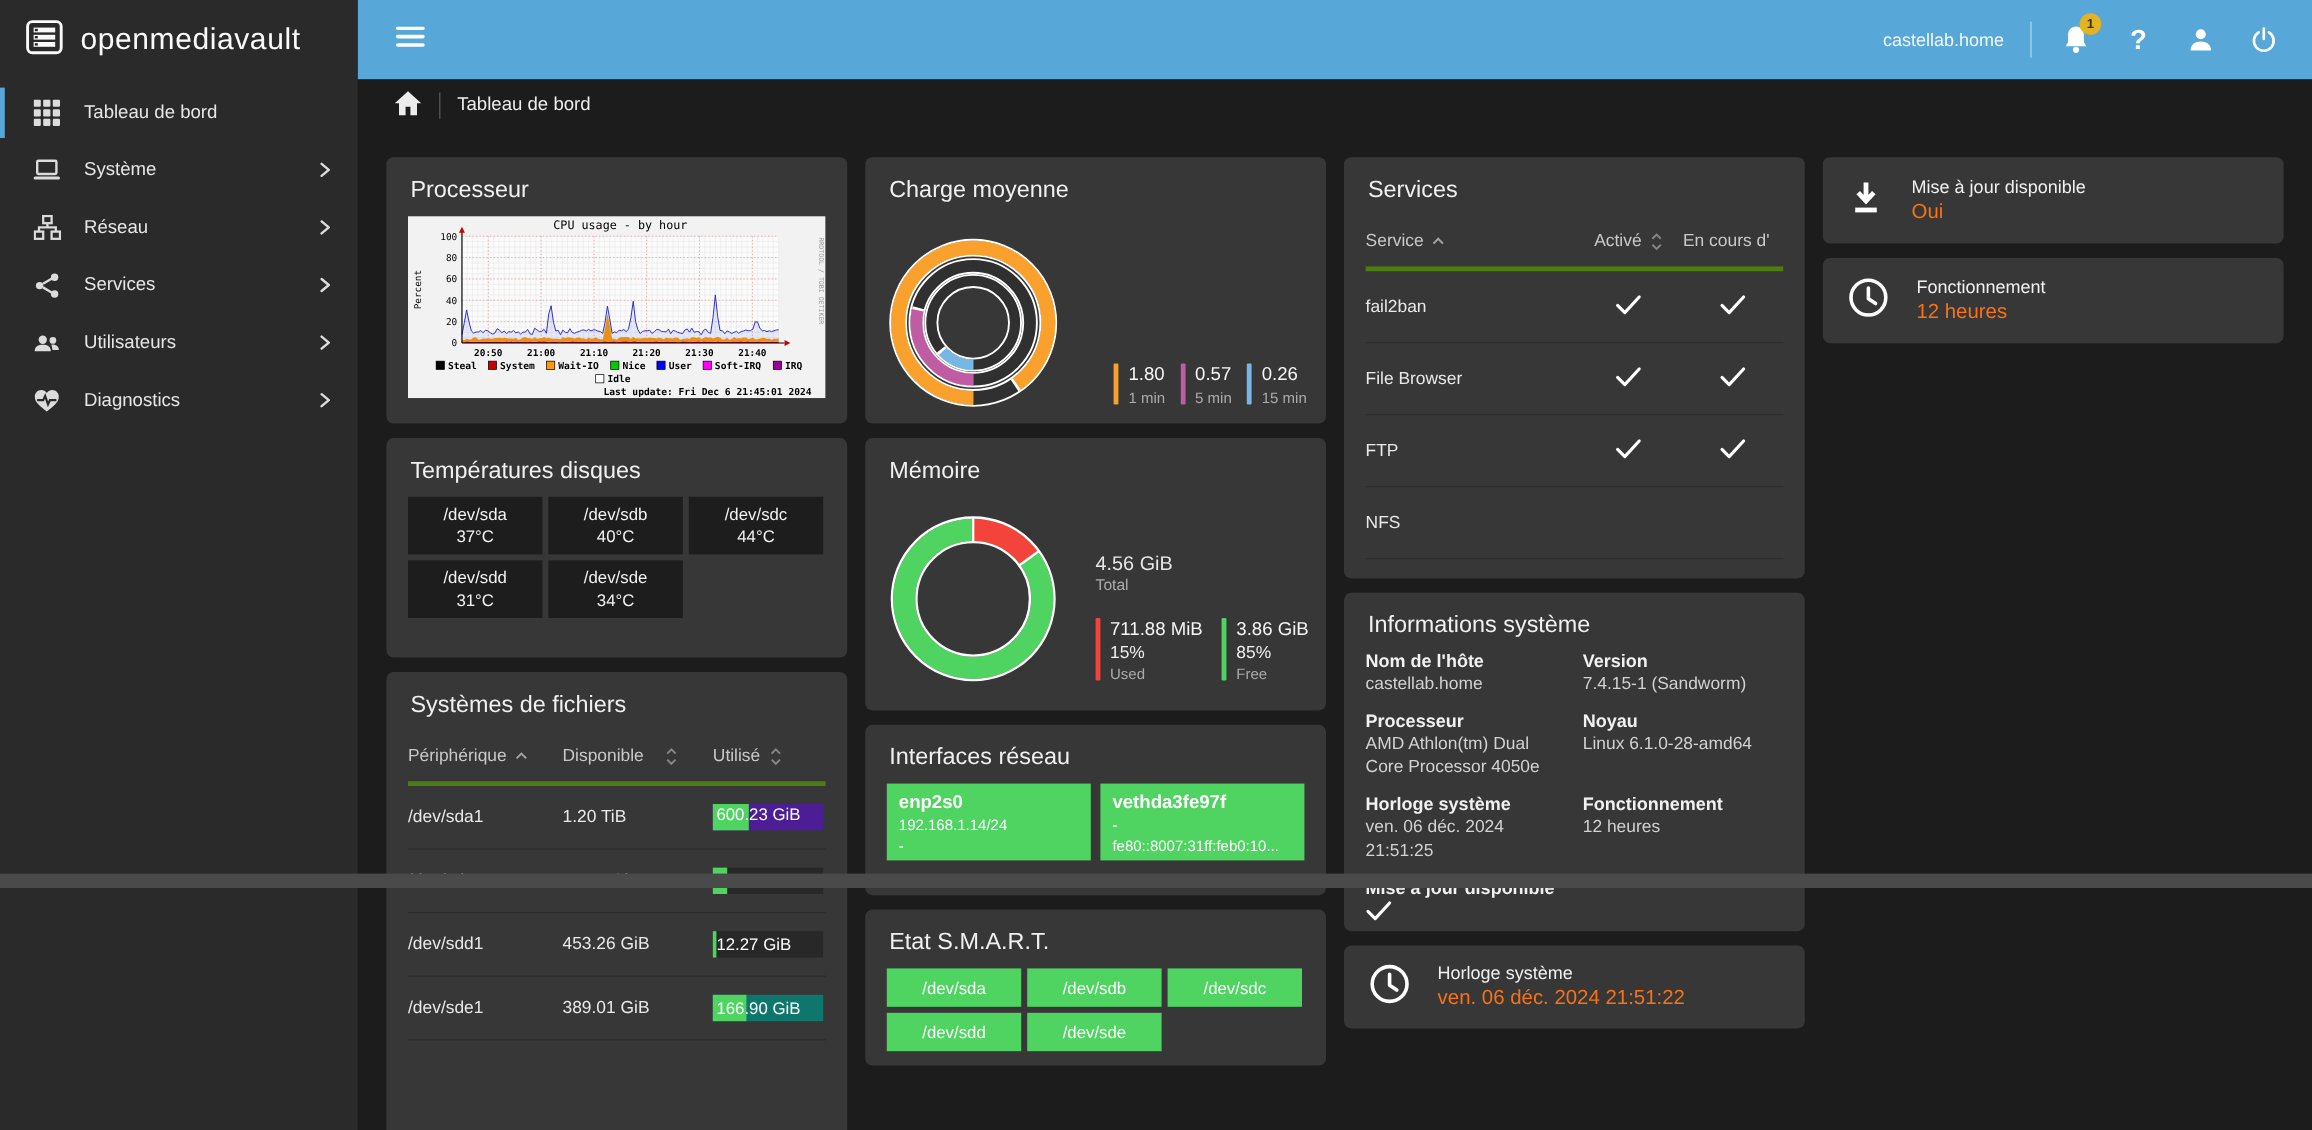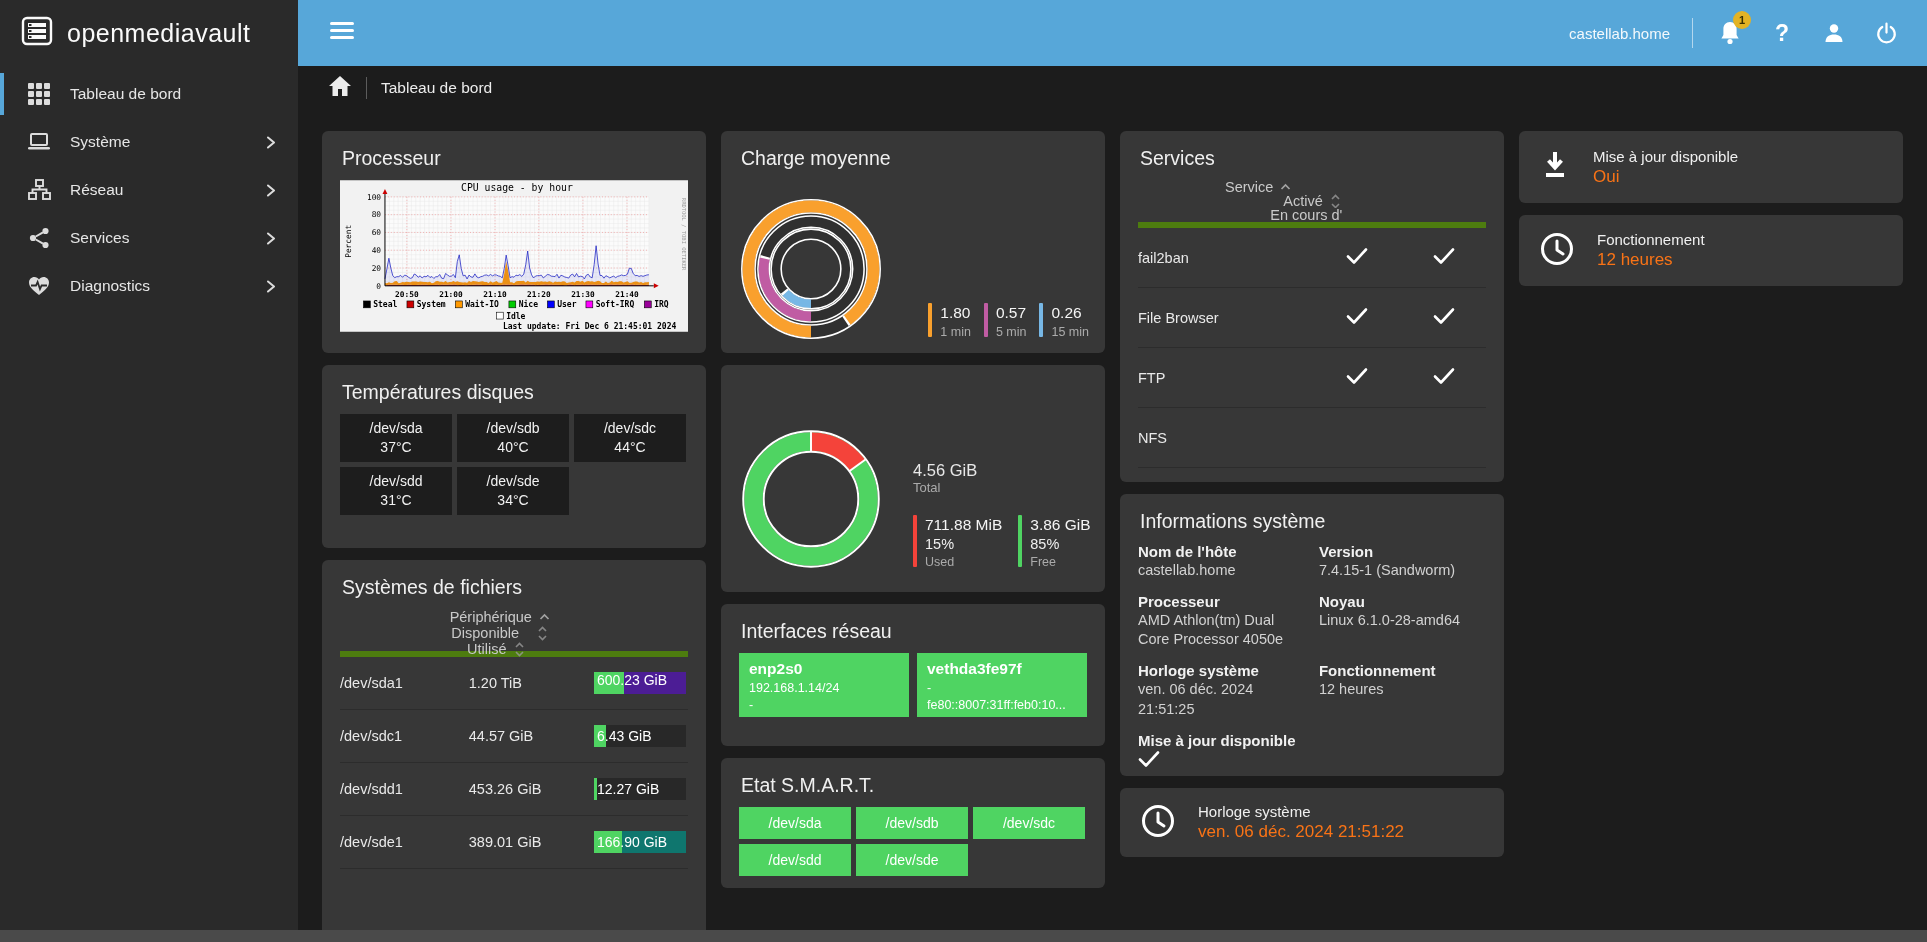--- a/index.html
+++ b/index.html
@@ -1,17 +1,17 @@
 <!DOCTYPE html>
 <html><head>
 <meta charset="utf-8">
 <style>
   html,body{margin:0;padding:0;width:1927px;height:942px;overflow:hidden;background:#1c1c1c;
     font-family:"Liberation Sans","DejaVu Sans",sans-serif;color:#e8e8e8;}
-  .app{position:relative;width:1927px;height:942px;}
+  .app{position:relative;width:1927px;height:740px;}
   
   .sidebar{position:absolute;left:0;top:0;width:298px;height:942px;background:#2a2a2a;z-index:5;}
   .logo{height:66px;display:flex;align-items:center;padding-left:20px;gap:13px;}
   .logo-text{font-size:25px;font-weight:300;letter-spacing:.5px;color:#fafafa;}
   .nav{padding-top:4px;}
   .nav-item{position:relative;height:48px;display:flex;align-items:center;padding:0 20px 0 27px;cursor:pointer;}
   .nav-item .ico{width:24px;height:24px;display:flex;align-items:center;justify-content:center;flex:0 0 24px;}
   .nav-item .lbl{margin-left:19px;font-size:15.5px;color:#e6e6e6;flex:1;}
   .nav-item .chev{width:14px;height:14px;opacity:.95;}
   .nav-item.active:before{content:"";position:absolute;left:0;top:3px;bottom:3px;width:4px;background:#57a7d9;}
@@ -28,21 +28,21 @@
   
   .main{position:absolute;left:298px;top:66px;right:0;bottom:0;}
   .breadcrumb{height:44px;display:flex;align-items:center;padding-left:30px;gap:14px;}
   .bc-sep{width:1px;height:22px;background:#5c5c5c;}
   .bc-title{font-size:15.5px;color:#ececec;}
   .grid{display:flex;gap:15px;padding:21px 0 0 24px;align-items:flex-start;}
   .col{display:flex;flex-direction:column;gap:12px;width:384px;flex:0 0 384px;}
   .card{background:#373737;border-radius:6px;padding:14px 18px;box-sizing:border-box;overflow:hidden;position:relative;}
   .card-title{font-size:19.5px;color:#f0f0f0;font-weight:400;margin:2px 0 10px 2px;}
   
-  .t-head{display:flex;align-items:center;height:42px;border-bottom:6px solid #4d7c0f;color:#c9c9c9;font-size:14.5px;flex-direction:column;}
+  .t-head{display:flex;align-items:center;height:42px;border-bottom:4px solid #4d7c0f;color:#c9c9c9;font-size:14.5px;}
   .t-row{display:flex;align-items:center;border-bottom:1px solid #2c2c2c;font-size:14.5px;color:#e9e9e9;}
   .sorticon{margin-left:7px;opacity:.8;}
   
   .tile-wrap{display:flex;flex-wrap:wrap;gap:5px;margin-top:6px;}
   .temp-tile{width:112px;height:48px;background:#1d1d1d;display:flex;flex-direction:column;align-items:center;justify-content:center;
     font-size:14px;line-height:1.35;color:#f2f2f2;}
   .smart-tile{width:112px;height:32px;background:#4fd462;color:#fff;font-size:14px;display:flex;align-items:center;justify-content:center;}
   
   .net-tile{width:170px;height:64px;background:#4fd462;color:#fff;padding:7px 10px;box-sizing:border-box;overflow:hidden;}
   .net-name{font-size:15.5px;font-weight:bold;margin-bottom:2px;}
@@ -130,20 +130,34 @@
           <div class="ico">
             <svg width="21" height="22" viewBox="0 0 21 22">
               <circle cx="16.5" cy="4" r="3.1" fill="#dcdcdc"></circle>
               <circle cx="4" cy="11" r="3.1" fill="#dcdcdc"></circle>
               <circle cx="16.5" cy="18" r="3.1" fill="#dcdcdc"></circle>
               <line x1="6.8" y1="9.5" x2="14" y2="5.3" stroke="#dcdcdc" stroke-width="2"></line>
               <line x1="6.8" y1="12.5" x2="14" y2="16.7" stroke="#dcdcdc" stroke-width="2"></line>
             </svg>
           </div>
           <div class="lbl">Services</div>
+          <div class="chev"><svg width="13" height="13" viewBox="0 0 13 13">
+              <polyline points="4,1.5 10,6.5 4,11.5" fill="none" stroke="#e6e6e6" stroke-width="2" stroke-linecap="round" stroke-linejoin="round"></polyline>
+            </svg></div>
+        </div>
+        <div class="nav-item">
+          <div class="ico">
+            <svg width="25" height="22" viewBox="0 0 25 22">
+              <circle cx="9" cy="8" r="3.6" fill="#dcdcdc"></circle>
+              <path d="M2 18 C2 13.8 5 12.4 9 12.4 C13 12.4 16 13.8 16 18 Z" fill="#dcdcdc"></path>
+              <circle cx="17.8" cy="8.6" r="2.9" fill="#dcdcdc"></circle>
+              <path d="M16.5 12.1 C20 12 23 13.4 23 17 L17.5 17" fill="#dcdcdc"></path>
+            </svg>
+          </div>
+          <div class="lbl">Utilisateurs</div>
           <div class="chev"><svg width="13" height="13" viewBox="0 0 13 13">
               <polyline points="4,1.5 10,6.5 4,11.5" fill="none" stroke="#e6e6e6" stroke-width="2" stroke-linecap="round" stroke-linejoin="round"></polyline>
             </svg></div>
         </div>
         <div class="nav-item">
           <div class="ico">
             <svg width="24" height="22" viewBox="0 0 24 22">
               <path d="M12 20 C7 16 2 12.5 2 7.6 C2 4.4 4.4 2 7.4 2 C9.3 2 11 3 12 4.6 C13 3 14.7 2 16.6 2 C19.6 2 22 4.4 22 7.6 C22 12.5 17 16 12 20 Z" fill="#dcdcdc"></path>
               <polyline points="4,10.5 9,10.5 10.6,7 13,14 14.6,10.5 20,10.5" fill="none" stroke="#2a2a2a" stroke-width="1.8"></polyline>
             </svg>
@@ -470,20 +484,21 @@
                 <div class="bar" style="background: rgb(119, 183, 229); height: 34px;"></div>
                 <div>
                   <div class="mv">0.26</div>
                   <div class="ml">15 min</div>
                 </div>
               </div>
             </div>
         </div>
 
         <div class="card" style="height:227px">
+          <div class="card-title">Mémoire</div>
           <svg id="memDonut" width="156" height="156" viewBox="0 0 160 160" style="position:absolute;left:12px;top:56px">
               <circle cx="80" cy="80" r="59" fill="none" stroke="#4fd462" stroke-width="19"></circle>
               <path d="M 80.00 21.00 A 59 59 0 0 1 127.73 45.32" fill="none" stroke="#f4433a" stroke-width="19"></path>
               <circle cx="80" cy="80" r="69.5" fill="none" stroke="#fff" stroke-width="2"></circle>
               <circle cx="80" cy="80" r="48.5" fill="none" stroke="#fff" stroke-width="2"></circle>
               <line x1="80" y1="31.5" x2="80" y2="10.5" stroke="#fff" stroke-width="2"></line>
               <line x1="119.23732422718496" y1="51.492415263815055" x2="136.22668110905886" y2="39.14892496567312" stroke="#fff" stroke-width="2"></line>
             </svg>
           <div style="position:absolute;left:192px;top:96px">
             <div class="mv" style="font-size:16.5px">4.56 GiB</div>

